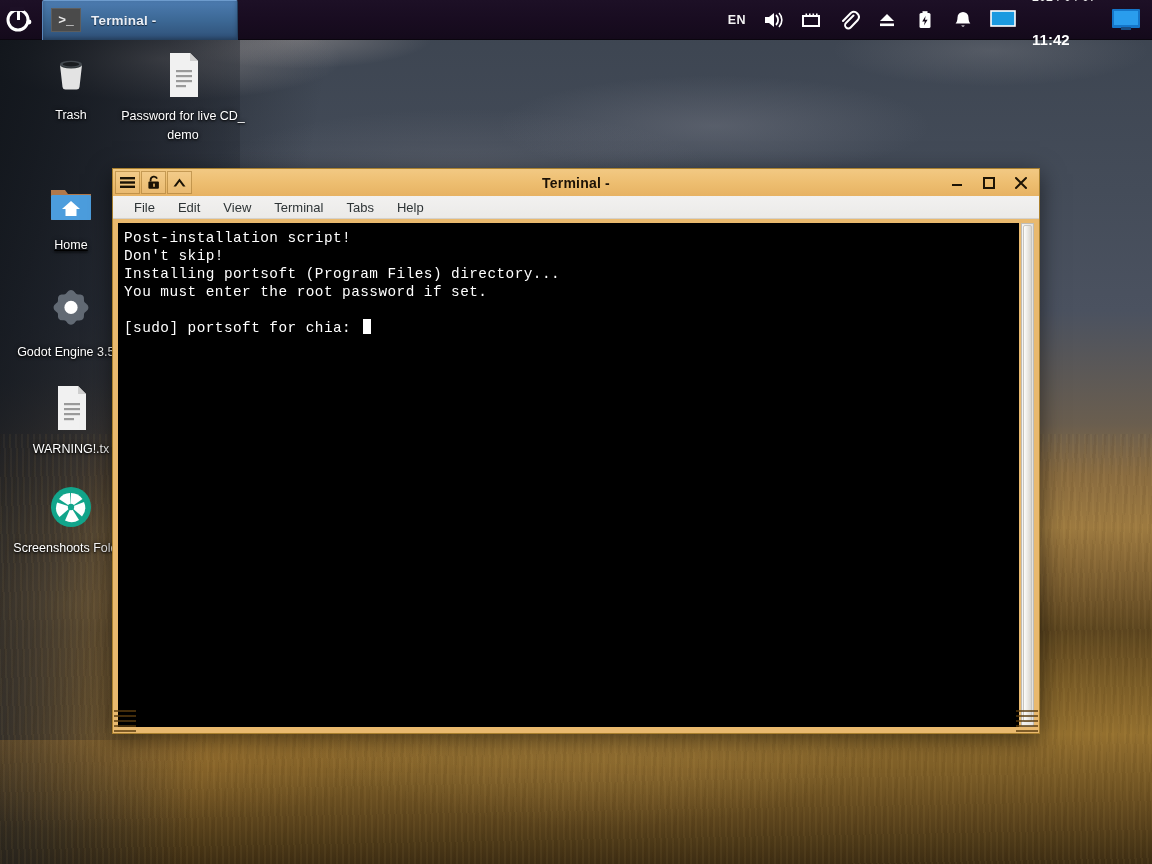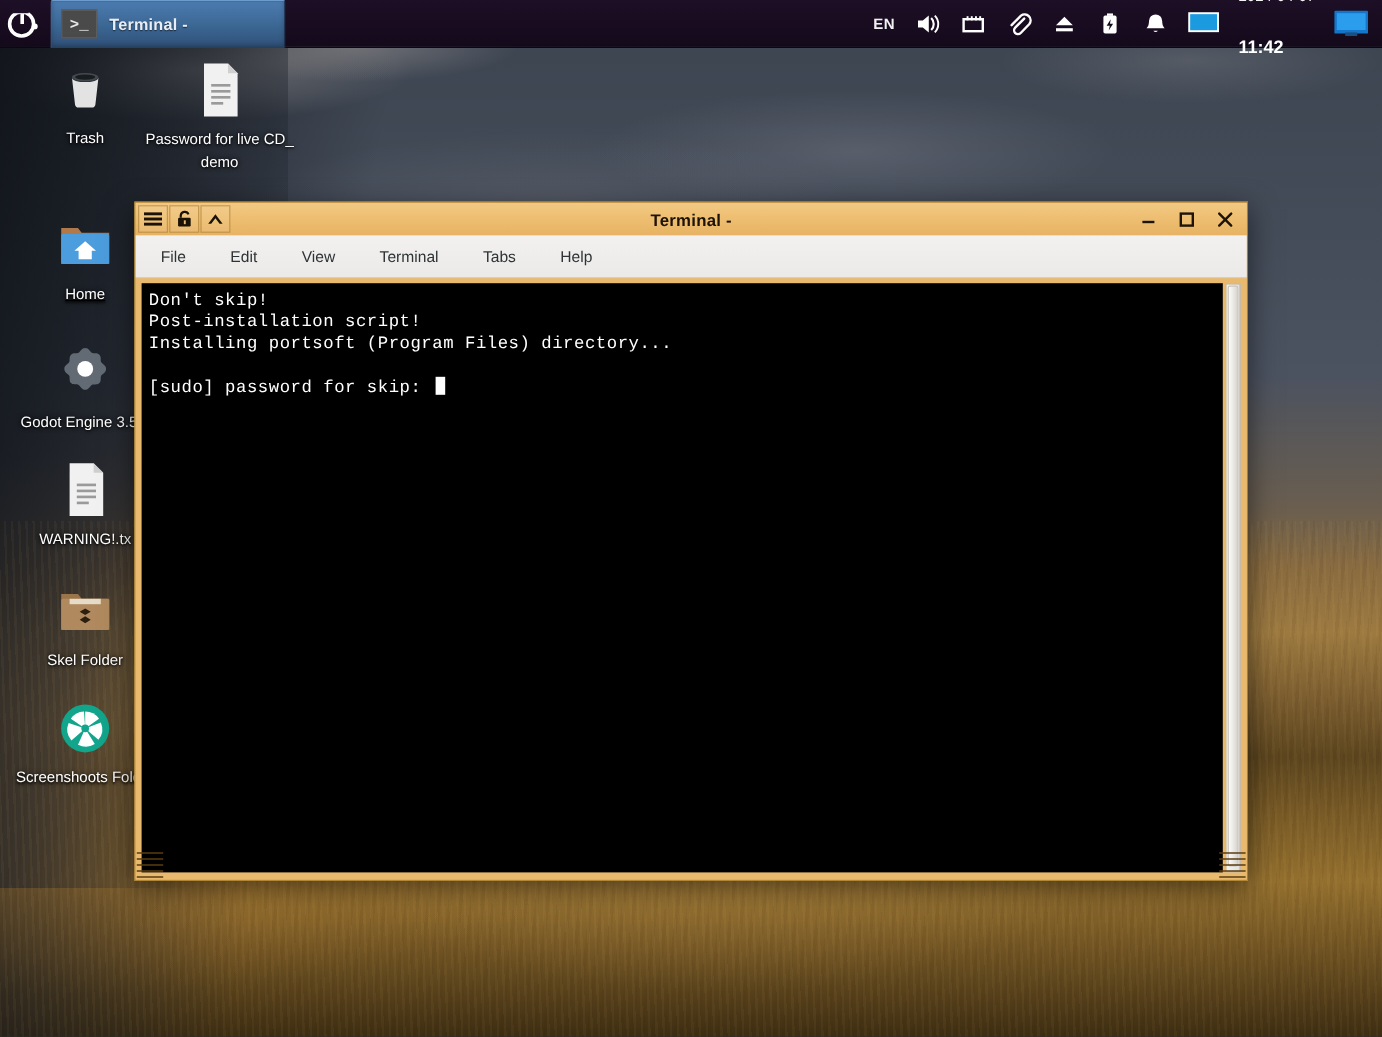--- a/index.html
+++ b/index.html
@@ -119,22 +119,22 @@
   .tb-ico { width:25px; height:23px; display:flex; align-items:center; justify-content:center;
     border:1px solid rgba(160,115,40,0.55); margin-right:1px; background:rgba(255,255,255,0.08); }
   #win-title {
     position:absolute; left:0; right:0; text-align:center;
     font-size:14px; font-weight:bold; color:#1c1206; letter-spacing:0.2px; pointer-events:none;
   }
   #win-buttons { margin-left:auto; display:flex; align-items:center; z-index:2; }
   .wbtn { width:32px; height:27px; display:flex; align-items:center; justify-content:center;
     color:#1d1405; }
   #menubar {
-    height:36px; background: linear-gradient(to bottom,#f2f1f0 0%, #ebeae8 100%);
-    display:flex; align-items:center; padding-left:10px; gap:15px;
+    height:23px; background: linear-gradient(to bottom,#f2f1f0 0%, #ebeae8 100%);
+    display:flex; align-items:center; padding-left:10px; gap:1px;
     border-bottom:1px solid #d4d1cc;
   }
   .menu-item { font-size:13px; color:#2e3436; padding:3px 11px; }
   #term-body-wrap { flex:1; display:flex; padding:4px 5px 6px 5px; background:#e9b96e; }
   #term-screen {
     flex:1; background:#000; color:#ffffff; position:relative;
     font-family:"Liberation Mono","DejaVu Sans Mono",monospace;
     font-size:14.4px; line-height:18px; padding:6px 6px 6px 6px; overflow:hidden;
     border-right:none;
   }
@@ -310,32 +310,20 @@
         <path d="M30 3 l8 8 h-8 z" fill="#cfcfcf"></path>
         <rect x="16" y="20" width="16" height="2.2" fill="#9a9a9a"></rect>
         <rect x="16" y="25" width="16" height="2.2" fill="#9a9a9a"></rect>
         <rect x="16" y="30" width="16" height="2.2" fill="#9a9a9a"></rect>
         <rect x="16" y="35" width="10" height="2.2" fill="#9a9a9a"></rect>
       </svg>
     </span>
     <span class="dlabel">WARNING!.tx</span>
   </div>
 
-  <div class="dicon" style="margin-top:24px;">
-    <span class="glyph">
-      <svg width="48" height="44" viewBox="0 0 48 44">
-        <path d="M4 8 h14 l3 4 h23 v26 H4 z" fill="#9c7449"></path>
-        <rect x="4" y="12" width="40" height="26" rx="1.5" fill="#b08a5e"></rect>
-        <rect x="11" y="12" width="26" height="4.5" fill="#e6dbc9"></rect>
-        <path d="M24 20 l-4.6 2.8 l4.6 2.8 l4.6 -2.8 z" fill="#2c1f10"></path>
-        <path d="M24 26.6 l-4.6 2.8 l4.6 3 l4.6 -3 z" fill="#2c1f10"></path>
-      </svg>
-    </span>
-    <span class="dlabel">Skel Folder</span>
-  </div>
 
   <div class="dicon" style="margin-top:22px;">
     <span class="glyph">
       <svg width="46" height="46" viewBox="0 0 46 46">
         <circle cx="23" cy="23" r="20" fill="#12a58b"></circle>
         <g fill="#ffffff">
           <path d="M23 9 a14 14 0 0 1 11.5 6 L23 23 z"></path>
           <path d="M36 18 a14 14 0 0 1 -2 14.5 L23 23 z"></path>
           <path d="M31 36 a14 14 0 0 1 -14 0.6 L23 23 z"></path>
           <path d="M11.5 33 a14 14 0 0 1 -2.3 -14.5 L23 23 z"></path>
@@ -397,25 +385,26 @@
     <span class="menu-item">File</span>
     <span class="menu-item">Edit</span>
     <span class="menu-item">View</span>
     <span class="menu-item">Terminal</span>
     <span class="menu-item">Tabs</span>
     <span class="menu-item">Help</span>
   </div>
 
   <div id="term-body-wrap">
     <div id="term-screen">
+      <div class="line">Post-installation script!</div>
       <div class="line">Don't skip!</div>
-      <div class="line">Post-installation script!</div>
       <div class="line">Installing portsoft (Program Files) directory...</div>
+      <div class="line">You must enter the root password if set.</div>
       <div class="line">&nbsp;</div>
-      <div class="line"><span>[sudo] password for skip: </span><span class="cursor-block"></span></div>
+      <div class="line"><span>[sudo] portsoft for chia: </span><span class="cursor-block"></span></div>
     </div>
     <div id="term-scroll">
       <div class="thumb"></div>
     </div>
   </div>
 
   <div class="grip" id="grip-bl"></div>
   <div class="grip" id="grip-br"></div>
 </div>
 

